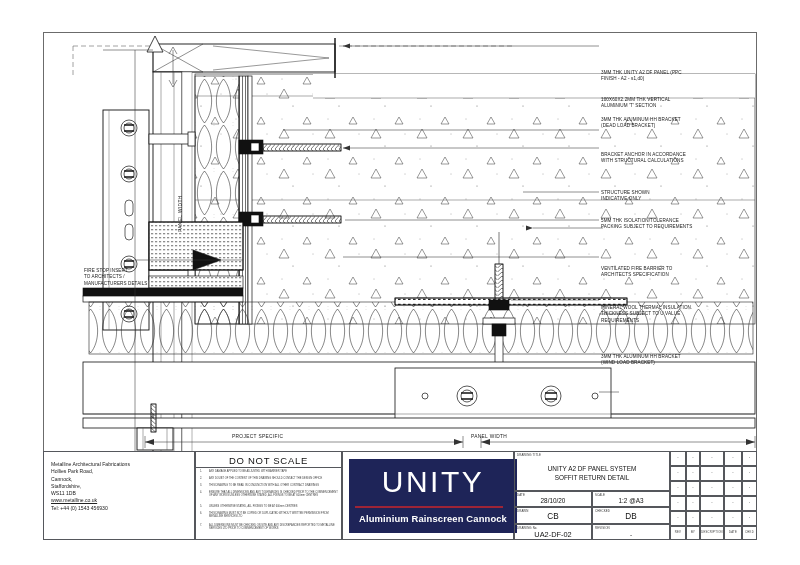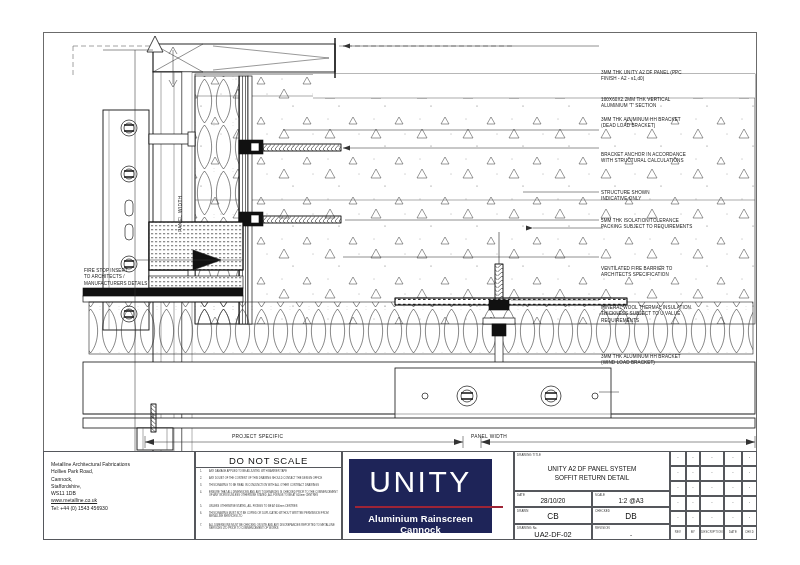--- a/index.html
+++ b/index.html
@@ -328,21 +328,21 @@
       <div class="note" style="left:13px;top:53px;width:130px;">UNLESS OTHERWISE STATED, ALL FIXINGS TO BE AT 600mm CENTRES</div>
 
       <div class="noteNo" style="left:4px;top:60px;">6.</div>
       <div class="note" style="left:13px;top:60px;width:130px;">THIS DRAWING MUST NOT BE COPIED OR DUPLICATED WITHOUT WRITTEN PERMISSION FROM METALLINE SERVICES LTD</div>
 
       <div class="noteNo" style="left:4px;top:72px;">7.</div>
       <div class="note" style="left:13px;top:72px;width:130px;">ALL DIMENSIONS MUST BE CHECKED ON SITE AND ANY DISCREPANCIES REPORTED TO METALLINE SERVICES LTD PRIOR TO COMMENCEMENT OF WORKS</div>
     </div>
 
     <div class="cell" style="left:299px;top:0;width:172px;height:89px;">
-      <div id="logo" style="left:6px;top:7px;width:143px;height:74px;">
+      <div id="logo" style="left:6px;top:7px;width:168px;height:74px;">
         <div id="logoTxt" style="top:6px;">UNITY</div>
         <div id="logoRule" style="left:6px;top:47px;width:148px;height:2px;"></div>
         <div id="logoSub" style="top:54px;">Aluminium Rainscreen Cannock</div>
       </div>
     </div>
 
     <div class="cell" style="left:471px;top:0;width:156px;height:40px;">
       <div class="fld" style="left:2px;top:1px;">DRAWING TITLE</div>
       <div class="valS" style="top:13px;">UNITY A2 DF PANEL SYSTEM</div>
       <div class="valS" style="top:22px;">SOFFIT RETURN DETAIL</div>

